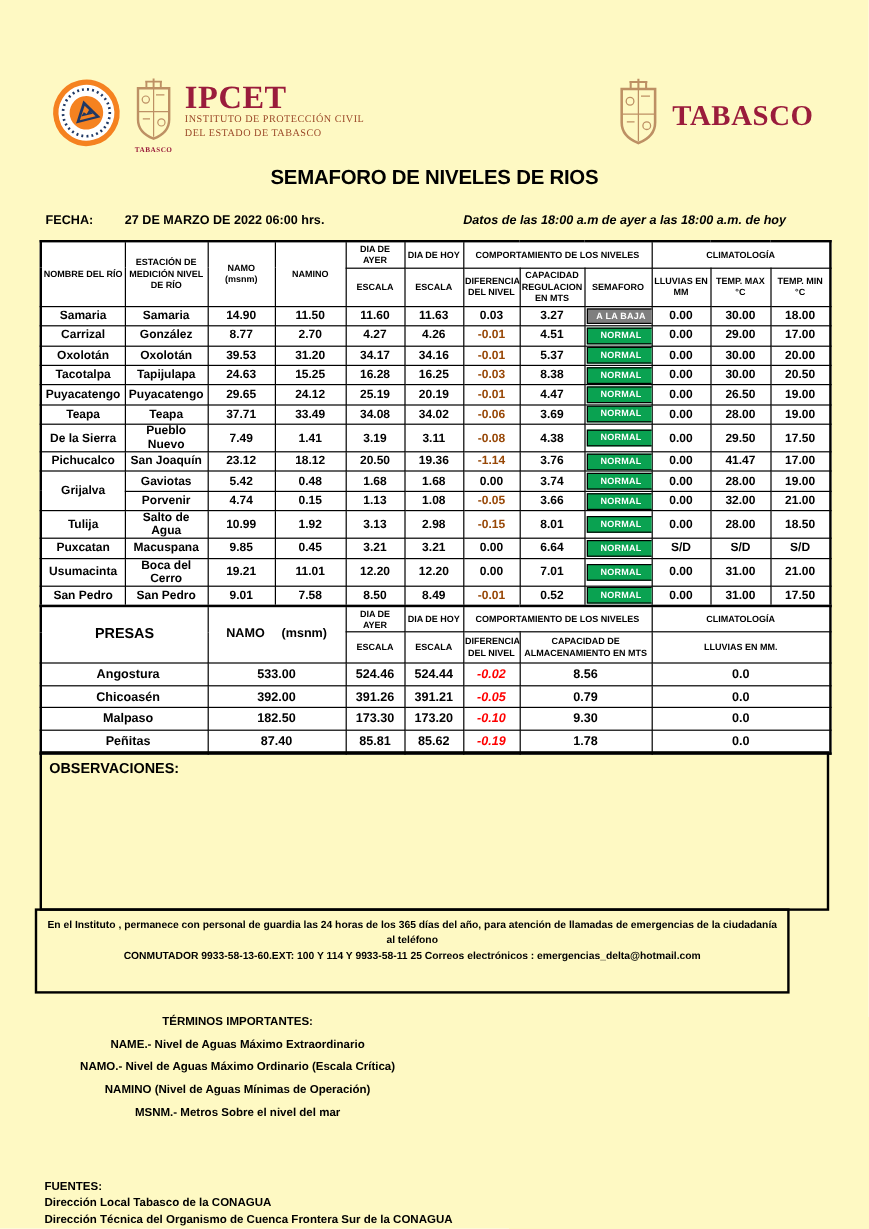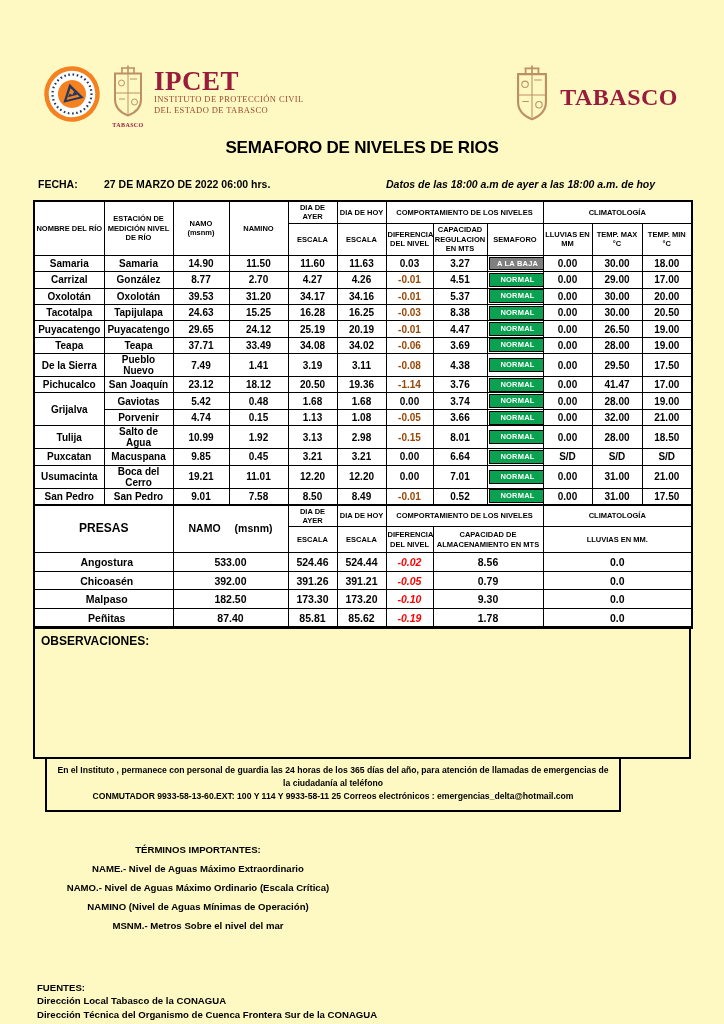--- a/index.html
+++ b/index.html
@@ -40,24 +40,24 @@
   .presas td.pname{text-align:center;padding-left:7px;}
   td.neg-r{color:var(--neg-river);}
   td.neg-p{color:var(--neg-presa);font-style:italic;}
   .badge{display:inline-block;min-width:52px;padding:1px 2px 1.5px;border:1px solid #000;color:#fff;font-size:7.5px;font-weight:bold;line-height:1.25;letter-spacing:.2px;}
   .namo-split{display:flex;justify-content:space-between;padding:0 14px;font-size:10.5px;}
   .presas-label{font-size:12px;}
 
   
   .obs-box{width:658px;box-sizing:border-box;border:2.5px solid #000;margin:-2.5px 0 0 33px;height:133px;padding:3px 6px;}
   .obs-label{font-size:12px;font-weight:bold;}
-  .note-box{width:576px;box-sizing:border-box;border:2.5px solid #000;margin:-2.5px 0 0 45px;padding:5px 8px 6px;text-align:center;font-size:8.6px;font-weight:bold;line-height:1.55;}
+  .note-box{width:629px;box-sizing:border-box;border:2.5px solid #000;margin:-2.5px 0 0 29px;padding:5px 8px 22px;text-align:center;font-size:8.6px;font-weight:bold;line-height:1.55;}
 
   
-  .terminos{width:360px;margin:28px 0 0 18px;text-align:center;font-weight:bold;font-size:9.6px;line-height:19px;}
+  .terminos{width:360px;margin:14px 0 0 18px;text-align:center;font-weight:bold;font-size:9.6px;line-height:19px;}
   .fuentes{margin:46px 0 2px 37px;font-weight:bold;font-size:9.6px;line-height:13.5px;}
 </style>
 </head>
 <body>
 
 <div class="page">
 
   <div class="logo-row">
     <svg class="pc-emblem" viewBox="0 0 56 56">
       <circle cx="28" cy="28" r="25.5" fill="#fff" stroke="#f58220" stroke-width="4.5"></circle>

